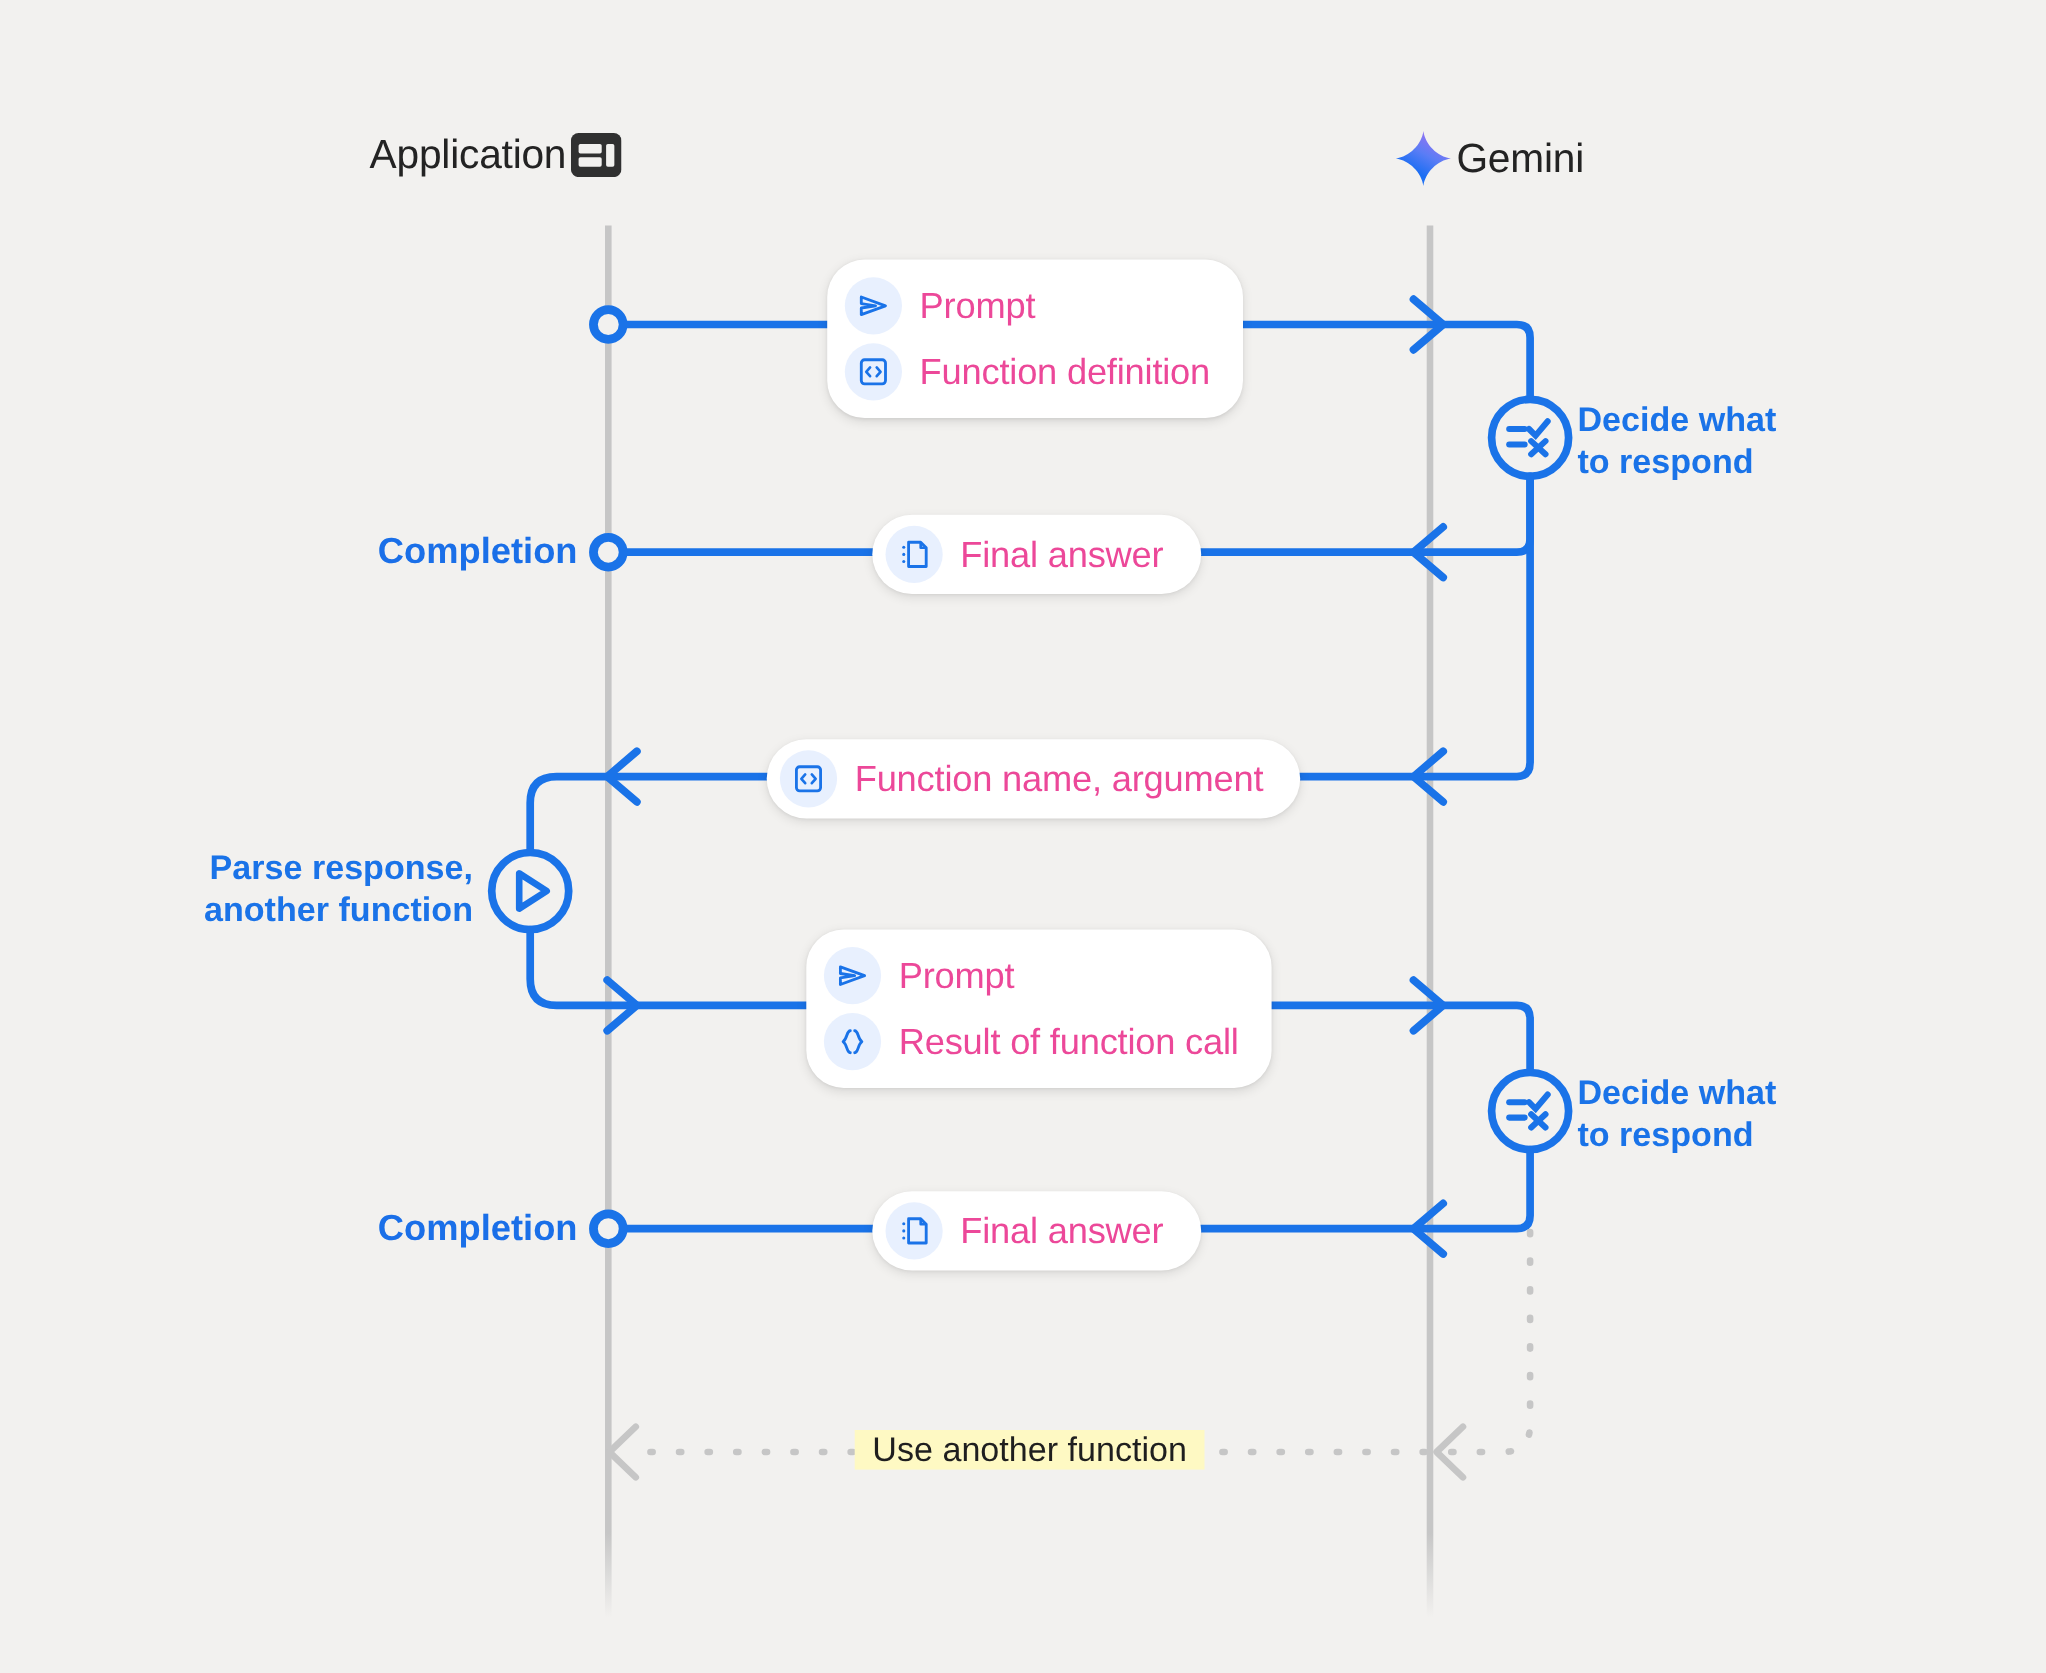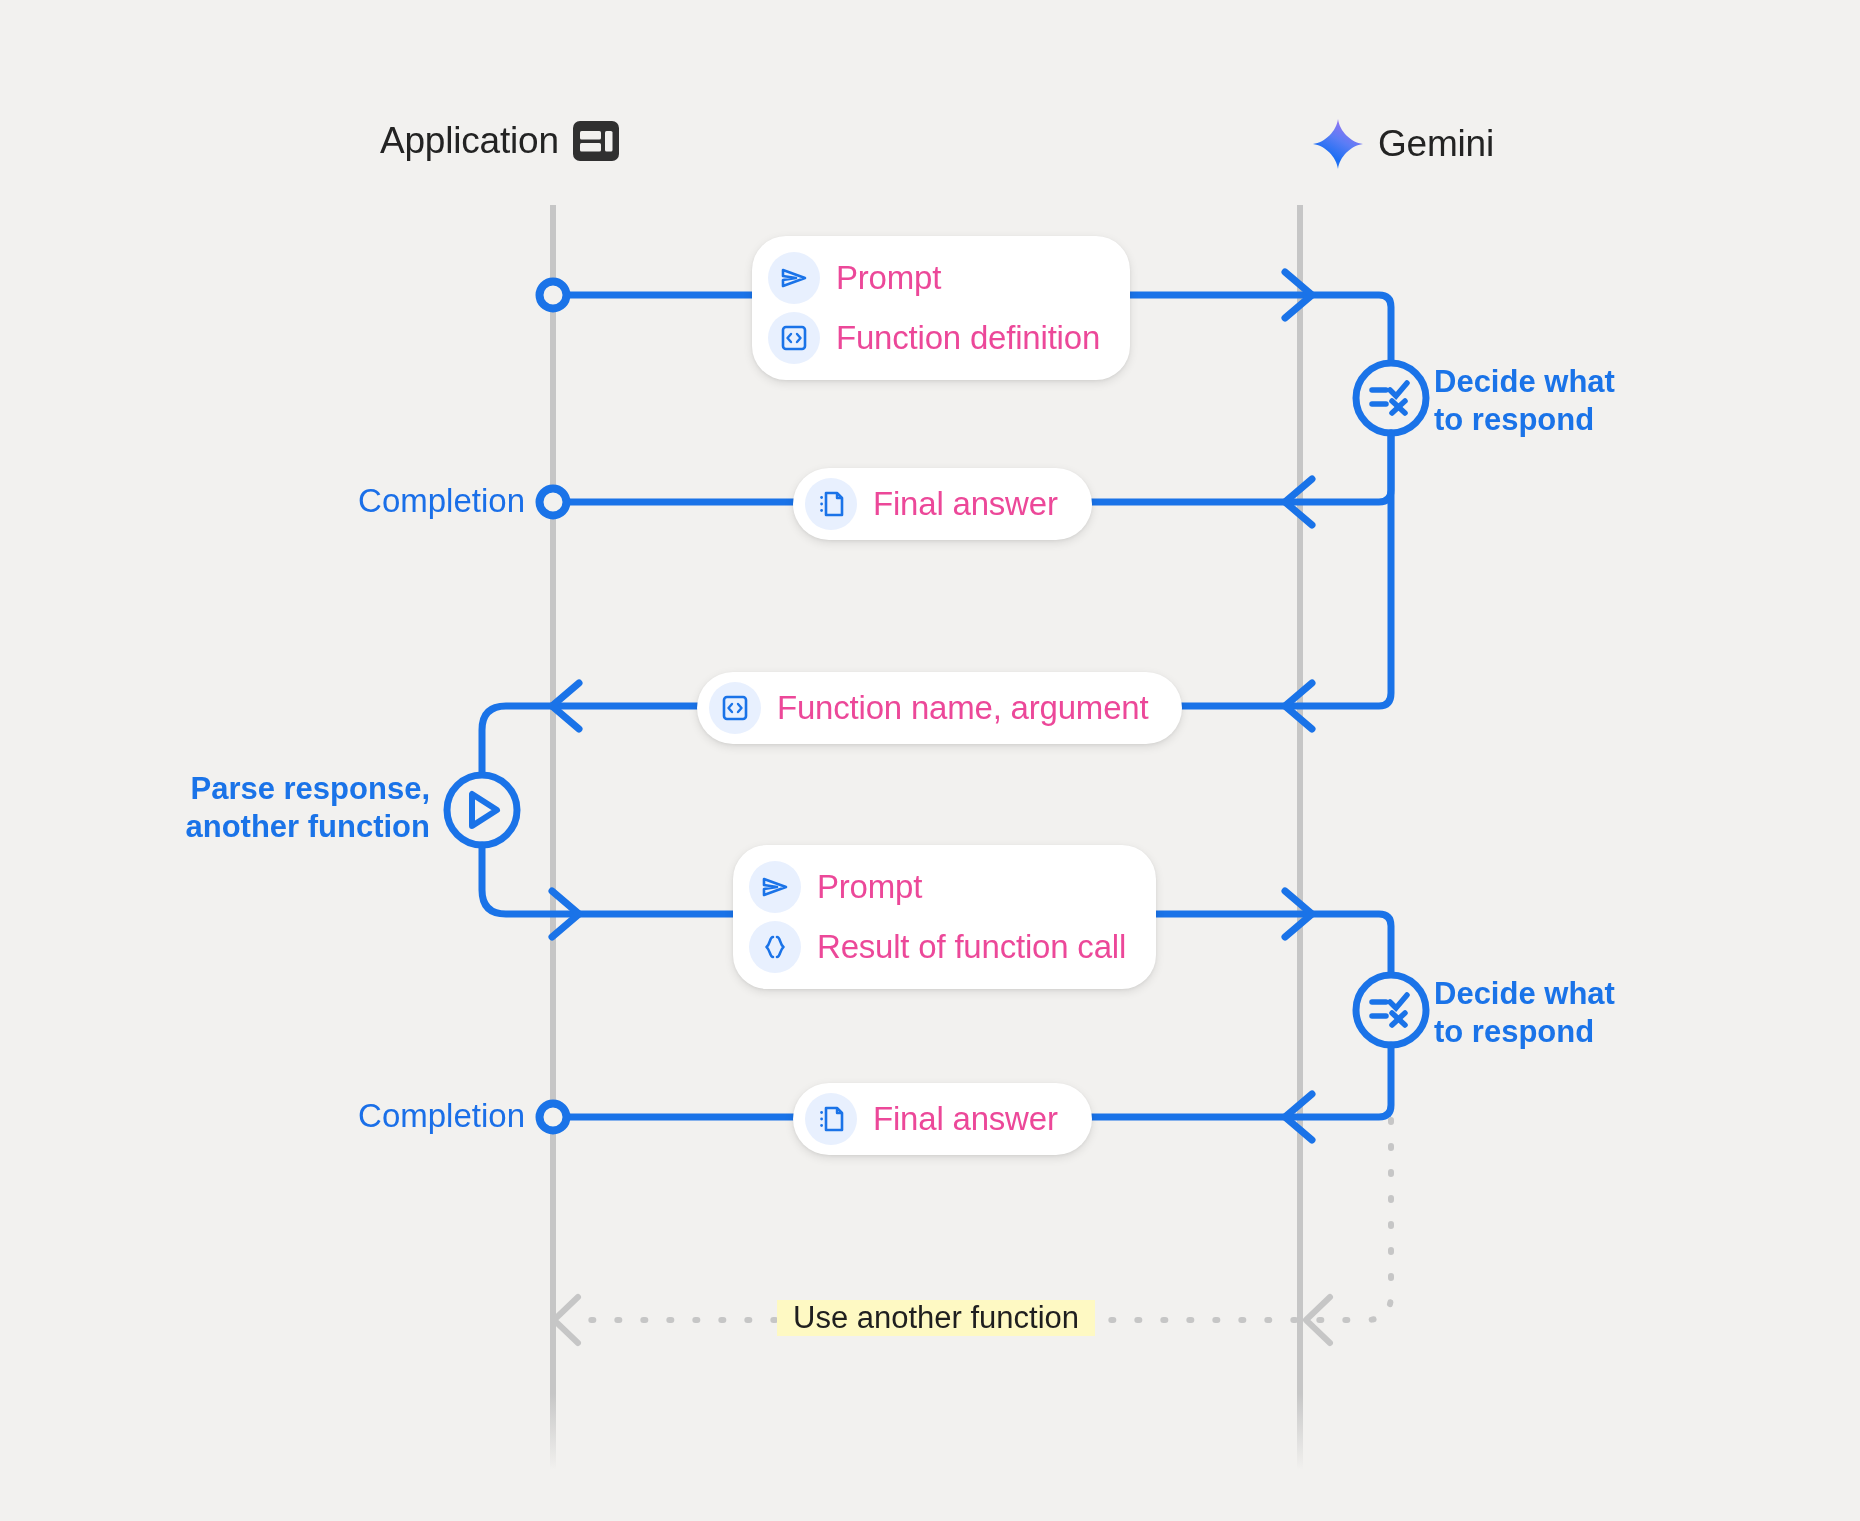--- a/index.html
+++ b/index.html
@@ -27,23 +27,22 @@
     top: 0;
     width: 1860px;
     height: 1521px;
   }
 
   
   .lane-header {
     position: absolute;
     display: flex;
     align-items: center;
-    gap: 14px;
+    gap: 4px;
     white-space: nowrap;
-    margin-left: 44px;
   }
   .lane-title {
     font-size: 37px;
     color: #232323;
     letter-spacing: -0.2px;
   }
   .app-icon {
     width: 46px;
     height: 40px;
     display: block;
@@ -97,21 +96,21 @@
   
   .annot {
     position: absolute;
     color: #1a73e8;
     font-size: 31px;
     font-weight: bold;
     line-height: 1.22;
     white-space: pre-line;
   }
   .annot.blue-plain {
-    font-weight: normal;
+    font-weight: bold;
     color: #1a6fe8;
     font-size: 33px;
   }
   .annot.right { text-align: left; }
   .annot.leftalign { text-align: right; }
 
   .loop-label {
     position: absolute;
     color: #1f1f1f;
     font-size: 31px;

